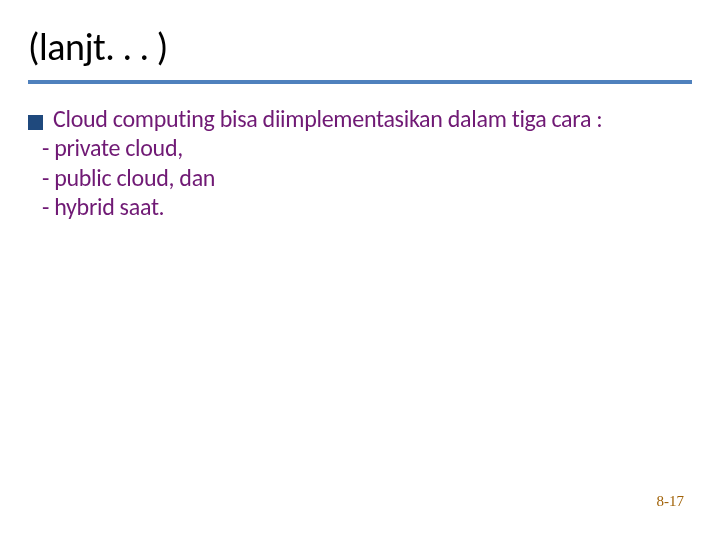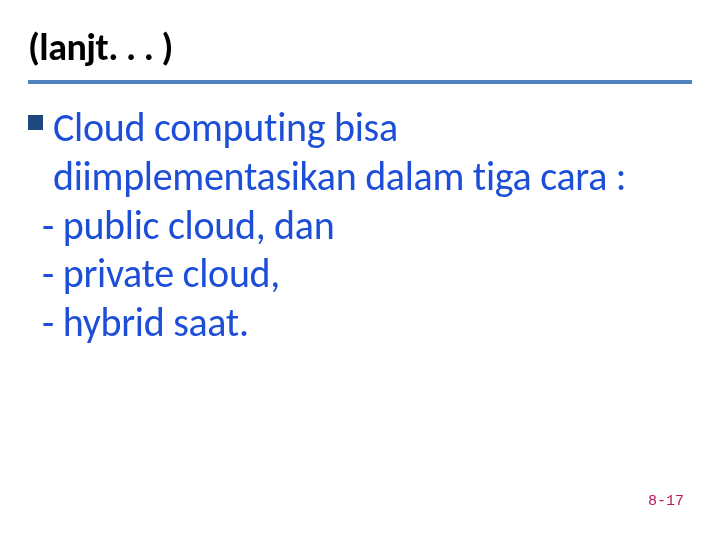--- a/index.html
+++ b/index.html
@@ -9,34 +9,34 @@
     background: #ffffff;
     font-family: Calibri, "Segoe UI", Arial, sans-serif;
     position: relative;
     overflow: hidden;
   }
   .slide {
     padding: 24px 28px 0 28px;
   }
   .title {
     font-size: 38px;
-    font-weight: 700;
+    font-weight: 400;
     color: #000;
     letter-spacing: -0.5px;
   }
   .rule {
     height: 4px;
     background: #4f81bd;
     margin-top: 10px;
     margin-bottom: 20px;
     width: 100%;
   }
   .content {
-    font-size: 40px;
-    color: #1d4ed8;
+    font-size: 24px;
+    color: #701a75;
     line-height: 1.22;
     letter-spacing: -0.3px;
   }
   .bullet-row {
     display: flex;
     align-items: flex-start;
   }
   .bullet {
     display: inline-block;
     width: 15px;
@@ -50,38 +50,38 @@
     flex: 1;
   }
   .sub {
     padding-left: 14px;
   }
   .pagenum {
     position: absolute;
     right: 36px;
     bottom: 30px;
     font-size: 15px;
-    color: #be185d;
-    font-family: Liberation Mono, monospace;
+    color: #a16207;
+    font-family: Liberation Serif, serif;
   }
 </style>
 </head>
 <body>
 
 <div class="slide">
   <div class="title">(lanjt. . . )</div>
   <div class="rule"></div>
 
   <div class="content">
 
     <div class="bullet-row">
       <span class="bullet"></span>
       <span class="bullet-text">Cloud computing bisa diimplementasikan dalam tiga cara :</span>
     </div>
+    <div class="sub">- private cloud,</div>
     <div class="sub">- public cloud, dan</div>
-    <div class="sub">- private cloud,</div>
     <div class="sub">- hybrid saat.</div>
 
 
   </div>
 </div>
 
 <div class="pagenum">8-17</div>
 
 </body></html>

